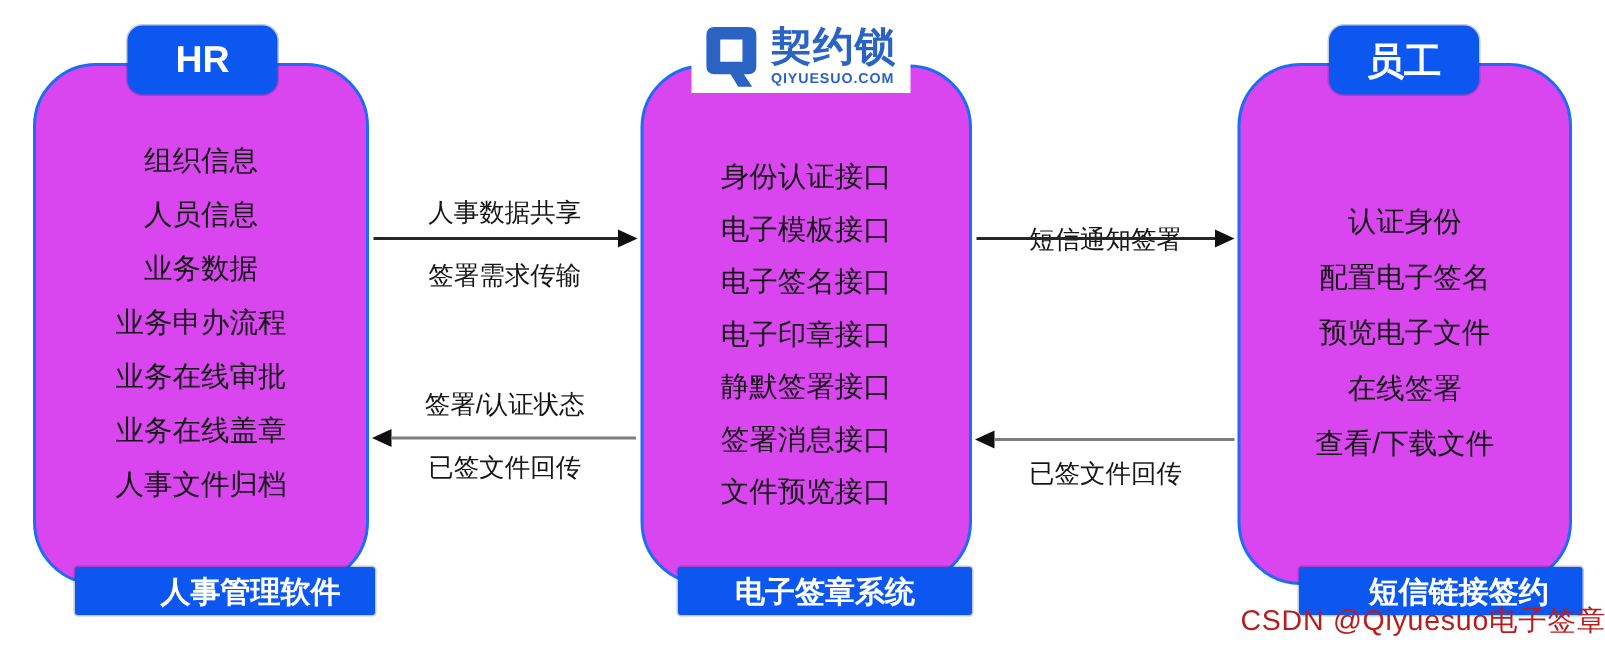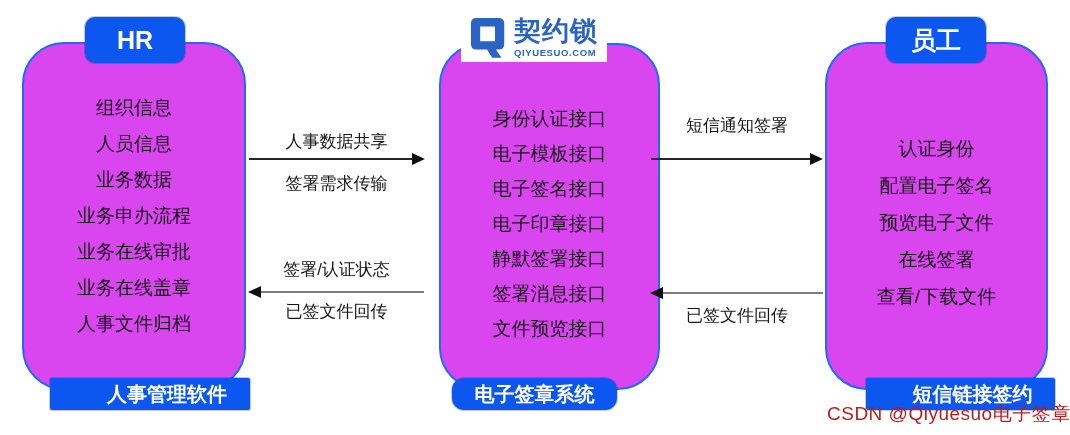--- a/index.html
+++ b/index.html
@@ -7,41 +7,41 @@
     position:relative;width:1070px;height:435px;background:#ffffff;overflow:hidden;
     font-family:"Liberation Sans","DejaVu Sans",sans-serif;
   }
   
   .panel{
     position:absolute;background:#d946ef;border:2px solid #1a6df4;border-radius:42px;
     display:flex;flex-direction:column;justify-content:center;align-items:center;
     box-sizing:border-box;z-index:1;
   }
   .panel-left  {left:22px; top:42px; width:224px;height:348px;}
-  .panel-center{left:439px;top:43px; width:221px;height:347px;}
+  .panel-center{left:427px;top:43px; width:221px;height:347px;}
   .panel-right {left:825px;top:42px; width:223px;height:348px;}
   .items{display:flex;flex-direction:column;align-items:center;}
   .item{font-size:19px;color:#141414;font-weight:500;white-space:nowrap;}
   .panel-left  .item{line-height:36px;}
   .panel-center .items{margin-top:14px;}
   .panel-center .item{line-height:35px;}
   .panel-right .items{margin-top:12px;}
   .panel-right .item{line-height:37px;}
   
   .chip{
     position:absolute;background:#0b57f0;color:#ffffff;font-weight:bold;
     display:flex;align-items:center;justify-content:center;z-index:3;
     box-shadow:0 0 0 1px rgba(20,40,90,.25);
   }
   .chip-top{border-radius:10px;font-size:25px;height:46px;width:100px;top:17px;}
   .chip-hr{left:85px;}
   .chip-emp{left:886px;}
   .chip-bottom{font-size:20px;height:32px;top:378px;border-radius:2px;}
   .chip-left-foot  {left:50px; width:166px;padding-left:34px;}
-  .chip-center-foot{left:452px;width:165px;border-radius:12px;}
+  .chip-center-foot{left:452px;width:196px;}
   .chip-right-foot {left:866px;width:165px;padding-left:24px;}
   
   .logo{
     position:absolute;left:461px;top:13px;z-index:4;background:#ffffff;
     display:flex;align-items:center;gap:7px;padding:2px 9px;
   }
   .logo-q{width:37px;height:45px;display:block;}
   .logo-texts{display:flex;flex-direction:column;line-height:1;}
   .logo-name{font-size:27px;font-weight:bold;color:#2a63c4;letter-spacing:1px;}
   .logo-domain{font-size:9.5px;font-weight:bold;color:#2a63c4;letter-spacing:.6px;margin-top:3px;}
@@ -116,21 +116,21 @@
   <div class="albl" style="left:248px;top:130px;width:177px;">人事数据共享</div>
   <div class="aline aline-dark" style="left:249px;top:158px;width:163px;"></div>
   <div class="ahead ahead-r" style="left:412px;top:153px;"></div>
   <div class="albl" style="left:248px;top:172px;width:177px;">签署需求传输</div>
 
   <div class="albl" style="left:248px;top:258px;width:177px;">签署/认证状态</div>
   <div class="ahead ahead-l" style="left:248px;top:286px;"></div>
   <div class="aline aline-gray" style="left:261px;top:291px;width:163px;"></div>
   <div class="albl" style="left:248px;top:300px;width:177px;">已签文件回传</div>
 
-  <div class="albl" style="left:650px;top:114px;width:174px;">短信通知签署</div>
+  <div class="albl" style="left:650px;top:148px;width:174px;">短信通知签署</div>
   <div class="aline aline-dark" style="left:651px;top:158px;width:159px;"></div>
   <div class="ahead ahead-r" style="left:810px;top:153px;"></div>
 
   <div class="ahead ahead-l" style="left:650px;top:287px;"></div>
   <div class="aline aline-gray" style="left:663px;top:292px;width:160px;"></div>
   <div class="albl" style="left:650px;top:304px;width:174px;">已签文件回传</div>
 
   <div class="watermark">CSDN @Qiyuesuo电子签章</div>
 
 </div>

